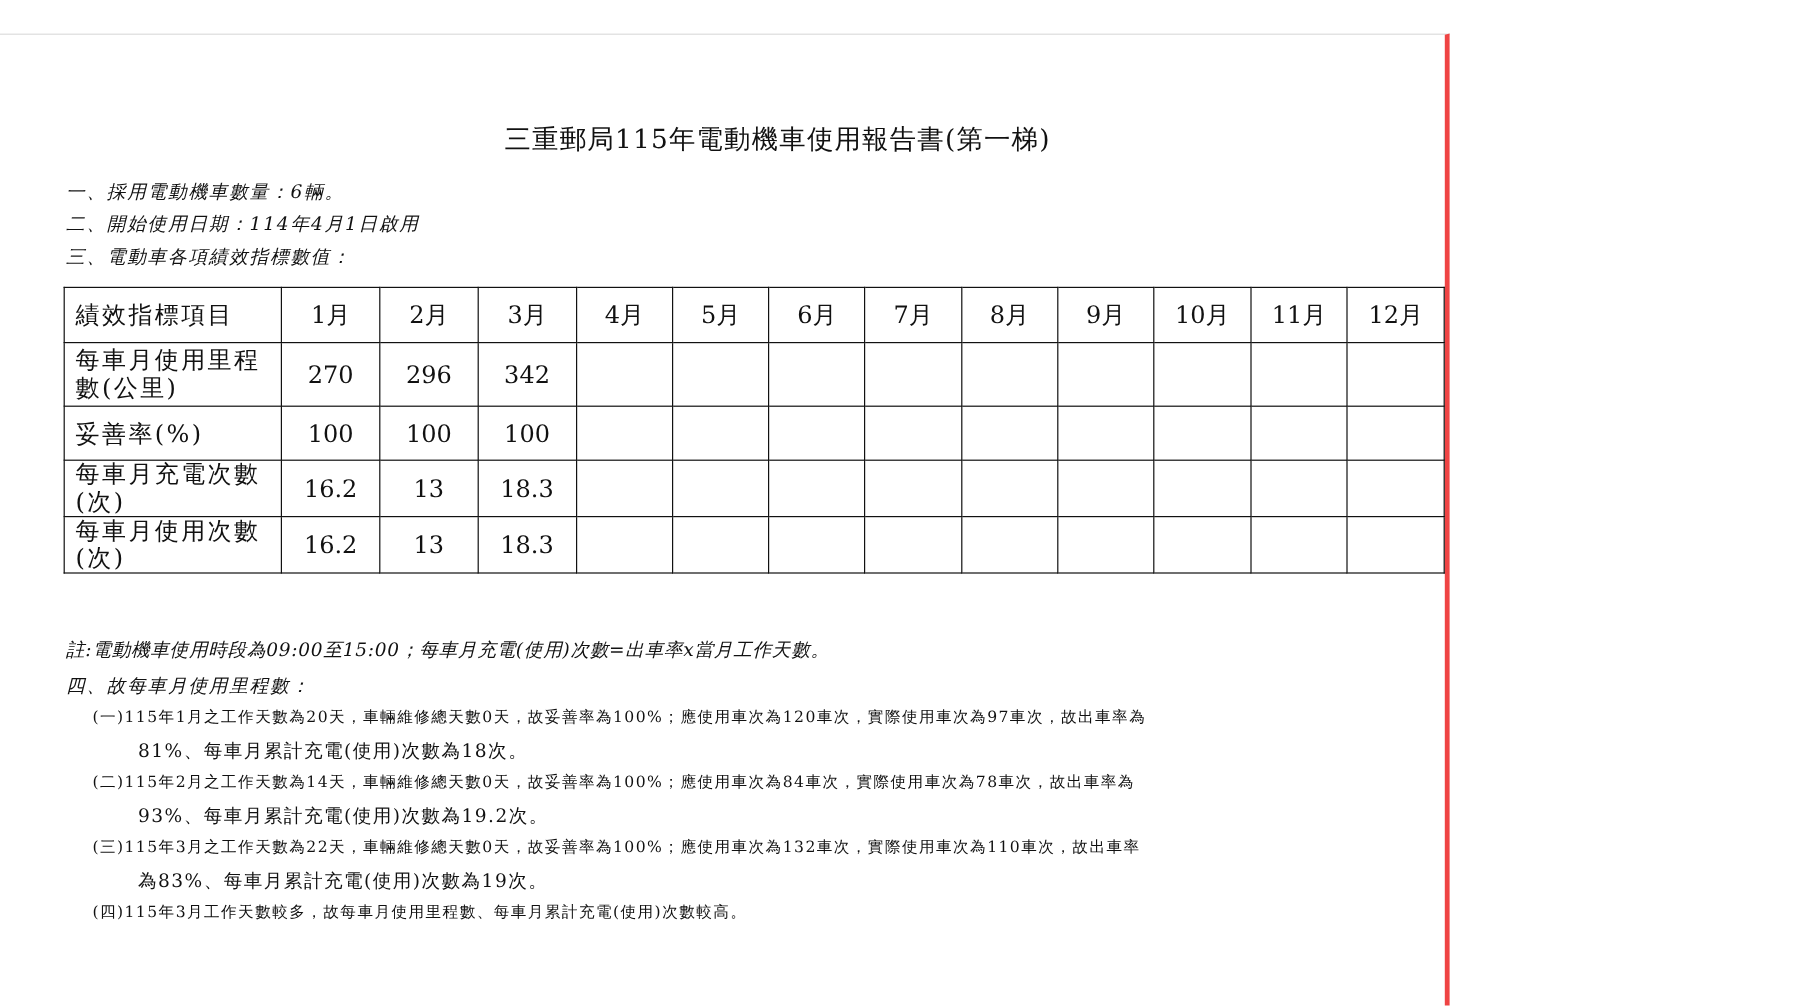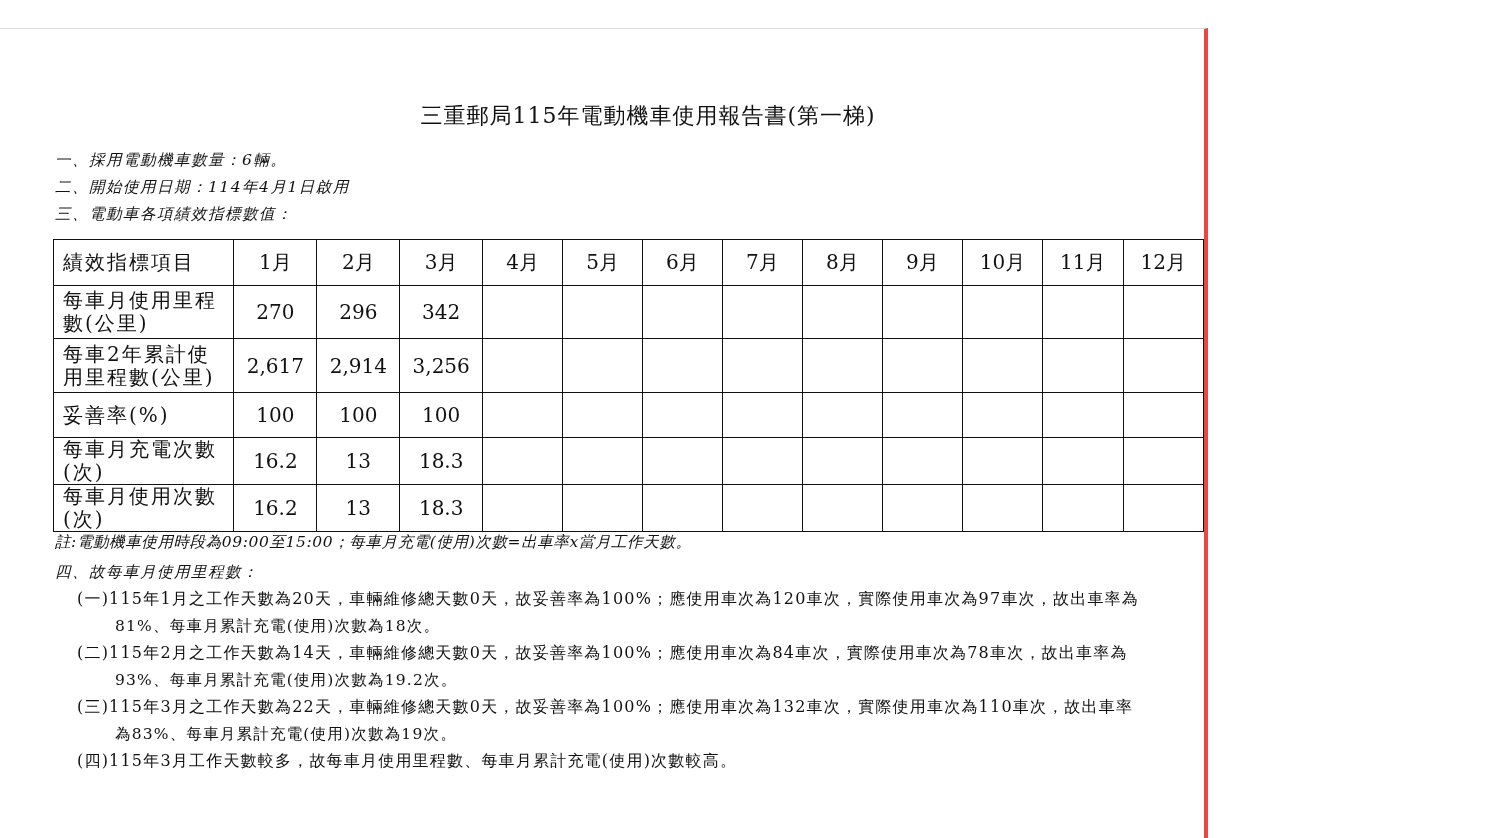--- a/index.html
+++ b/index.html
@@ -7,21 +7,21 @@
       font-family: "DejaVu Serif", "Liberation Serif", serif; color: #111; }
     .page { position: absolute; left: 0; top: 0; width: 1208px; height: 838px;
       border-top: 1px solid #dcdcdc; border-right: 4px solid #ef4444; box-sizing: border-box; margin-top: 28px; }
     .title { position: absolute; left: 0; width: 1296px; top: 72px; text-align: center;
       font-size: 22px; letter-spacing: 1px; }
     .line { position: absolute; left: 55px; font-size: 15.5px; letter-spacing: 1.5px; white-space: nowrap; font-style: italic; }
     table.kpi { position: absolute; left: 53px; top: 210px; border-collapse: collapse;
       font-size: 20px; }
     table.kpi td { border: 1.5px solid #111; text-align: center; vertical-align: middle; padding: 0; }
     table.kpi td.label { text-align: left; padding-left: 9px; padding-right: 6px; letter-spacing: 2px; line-height: 23px; }
-    .sub { position: absolute; left: 77px; font-size: 16px; letter-spacing: 1.2px; white-space: nowrap; }
+    .sub { position: absolute; left: 77px; font-size: 13px; letter-spacing: 1.2px; white-space: nowrap; }
     .sub2 { position: absolute; left: 115px; font-size: 15.5px; letter-spacing: 1.2px; white-space: nowrap; }
   </style>
 </head>
 <body>
 
 <div class="page">
 
   <div class="title">三重郵局115年電動機車使用報告書(第一梯)</div>
 
   <div class="line" style="top:121px">一、採用電動機車數量：6輛。</div>
@@ -43,35 +43,20 @@
       <td style="width:84px">9月</td>
       <td style="width:84px">10月</td>
       <td style="width:84px">11月</td>
       <td style="width:84px">12月</td>
     </tr>
     <tr style="height:53px">
       <td class="label">每車月使用里程數(公里)</td>
       <td>270</td>
       <td>296</td>
       <td>342</td>
-      <td></td>
-      <td></td>
-      <td></td>
-      <td></td>
-      <td></td>
-      <td></td>
-      <td></td>
-      <td></td>
-      <td></td>
-    </tr>
-    <tr style="height:54px">
-      <td class="label">每車2年累計使用里程數(公里)</td>
-      <td>2,617</td>
-      <td>2,914</td>
-      <td>3,256</td>
       <td></td>
       <td></td>
       <td></td>
       <td></td>
       <td></td>
       <td></td>
       <td></td>
       <td></td>
       <td></td>
     </tr>

